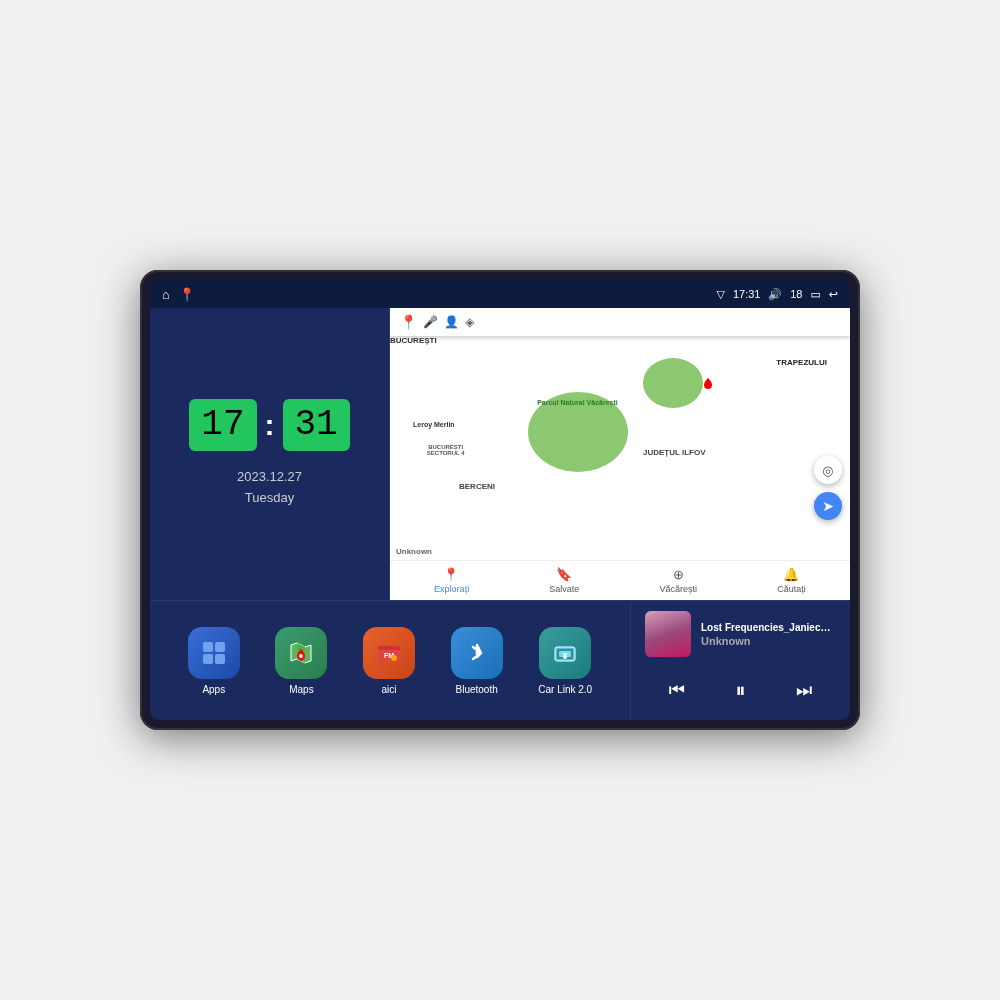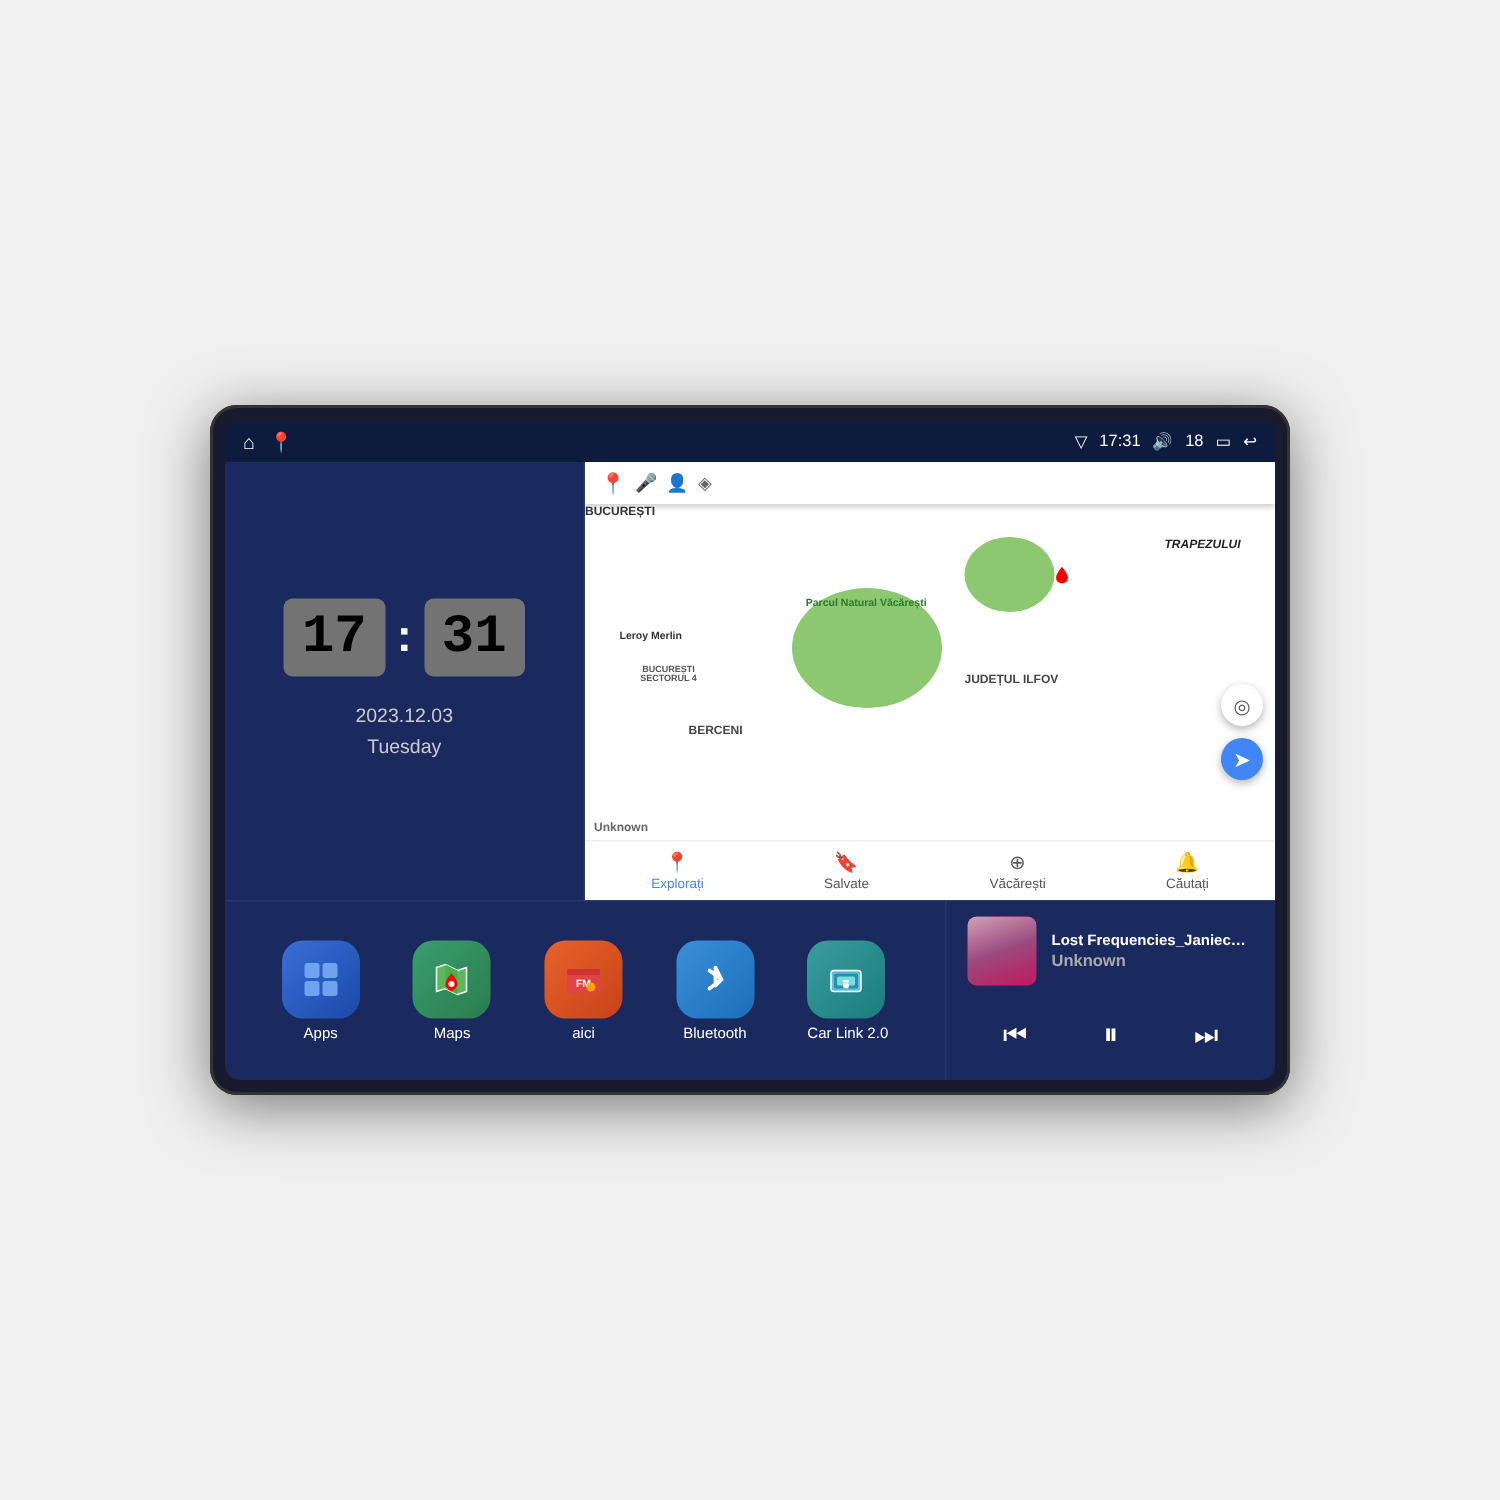--- a/index.html
+++ b/index.html
@@ -80,24 +80,24 @@
       flex-shrink: 0;
       border-right: 1px solid #2a3a6e;
     }
     .clock-display {
       display: flex;
       align-items: center;
       gap: 8px;
       margin-bottom: 16px;
     }
     .clock-digit {
-      background: #737373;
+      background: #22c55e;
       color: #000;
       font-size: 36px;
-      font-weight: bold;
+      font-weight: normal;
       padding: 8px 12px;
       border-radius: 6px;
       font-family: 'Courier New', monospace;
       min-width: 60px;
       text-align: center;
       line-height: 1;
     }
     .clock-colon {
       color: #fff;
       font-size: 30px;
@@ -245,20 +245,21 @@
     .app-icons {
       flex: 1;
       display: flex;
       align-items: center;
       justify-content: space-around;
       padding: 10px 20px;
     }
     .app-icon-item {
       display: flex;
       flex-direction: column;
+      align-items: center;
       gap: 5px;
       cursor: pointer;
     }
     .app-icon-circle {
       width: 52px;
       height: 52px;
       border-radius: 14px;
       display: flex;
       align-items: center;
       justify-content: center;
@@ -347,21 +348,21 @@
     }
     
     .road-h1 { top: 45%; left: 0; width: 100%; height: 3px; transform: rotate(-8deg); }
     .road-h2 { top: 60%; left: 0; width: 100%; height: 2px; transform: rotate(-5deg); }
     .road-v1 { top: 0; left: 35%; width: 2px; height: 100%; transform: rotate(5deg); }
     .road-v2 { top: 0; left: 60%; width: 2px; height: 100%; transform: rotate(-3deg); }
     .green1 { top: 25%; left: 30%; width: 100px; height: 80px; }
     .green2 { top: 10%; left: 55%; width: 60px; height: 50px; }
     .label-ilfov { top: 50%; left: 55%; font-size: 8px; color: #444; }
     .label-berceni { top: 65%; left: 15%; font-size: 8px; color: #444; }
-    .label-trapezului { top: 10%; right: 5%; font-size: 8px; color: #222; font-weight: bold; font-style: italic; }
+    .label-trapezului { top: 10%; right: 5%; font-size: 8px; color: #222; font-weight: bold; }
     .label-leroy { top: 38%; left: 5%; font-size: 7px; }
     .label-parcul { top: 28%; left: 32%; font-size: 7px; color: #2a7a2a; font-weight: bold; }
     .label-bucuresti-s4 { top: 48%; left: 8%; font-size: 6px; text-align: center; color: #555; }
     .map-red-dot {
       position: absolute;
       right: 30%;
       top: 20%;
       width: 8px;
       height: 8px;
       background: red;
@@ -403,21 +404,21 @@
 
       <div class="top-section">
 
         <div class="clock-widget">
           <div class="clock-display">
             <div class="clock-digit">17</div>
             <div class="clock-colon">:</div>
             <div class="clock-digit">31</div>
           </div>
           <div class="clock-date">
-            <div>2023.12.03</div>
+            <div>2023.12.27</div>
             <div>Tuesday</div>
           </div>
         </div>
 
         <div class="map-widget">
           <div class="map-search-bar">
             <span class="map-pin-icon">📍</span>
             <div class="map-search-icons">
               <span>🎤</span>
               <span>👤</span>

